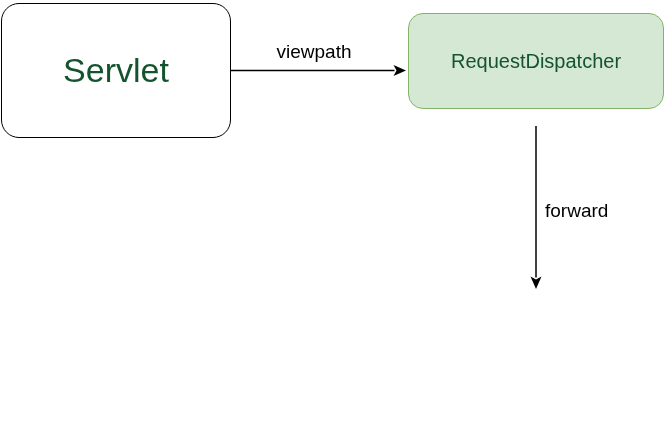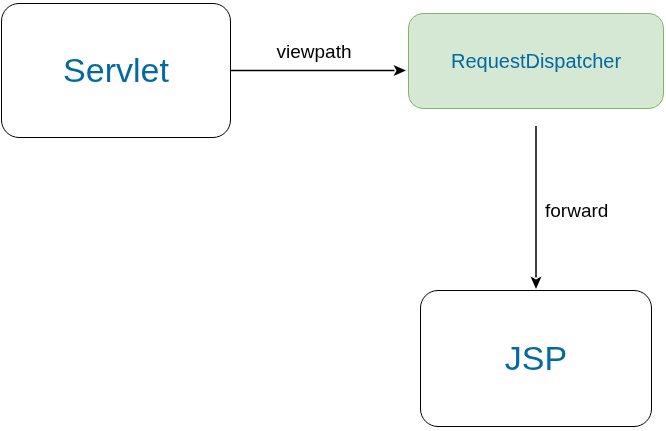--- a/index.html
+++ b/index.html
@@ -24,21 +24,21 @@
     pointer-events: none;
   }
   .node {
     position: absolute;
     box-sizing: border-box;
     display: flex;
     align-items: center;
     justify-content: center;
     background: #ffffff;
     border: 1.5px solid #000000;
-    color: #0369a1;
+    color: #14532d;
   }
   .node-servlet {
     left: 1px;
     top: 3px;
     width: 230px;
     height: 135px;
     border-radius: 18px;
   }
   .node-requestdispatcher {
     left: 408px;
@@ -102,21 +102,18 @@
   </svg>
 
   <div class="node node-servlet" style="background: rgb(255, 255, 255); border-color: rgb(0, 0, 0);">
     <span class="node-label-big">Servlet</span>
   </div>
 
   <div class="node node-requestdispatcher" style="background: rgb(213, 232, 212); border-color: rgb(130, 179, 102);">
     <span class="node-label-med">RequestDispatcher</span>
   </div>
 
-  <div class="node node-jsp" style="background: rgb(255, 255, 255); border-color: rgb(0, 0, 0);">
-    <span class="node-label-big">JSP</span>
-  </div>
 
   <div class="edge-label edge-label-viewpath">viewpath</div>
 
   <div class="edge-label edge-label-forward">forward</div>
 
 </div>
 
 </body></html>

